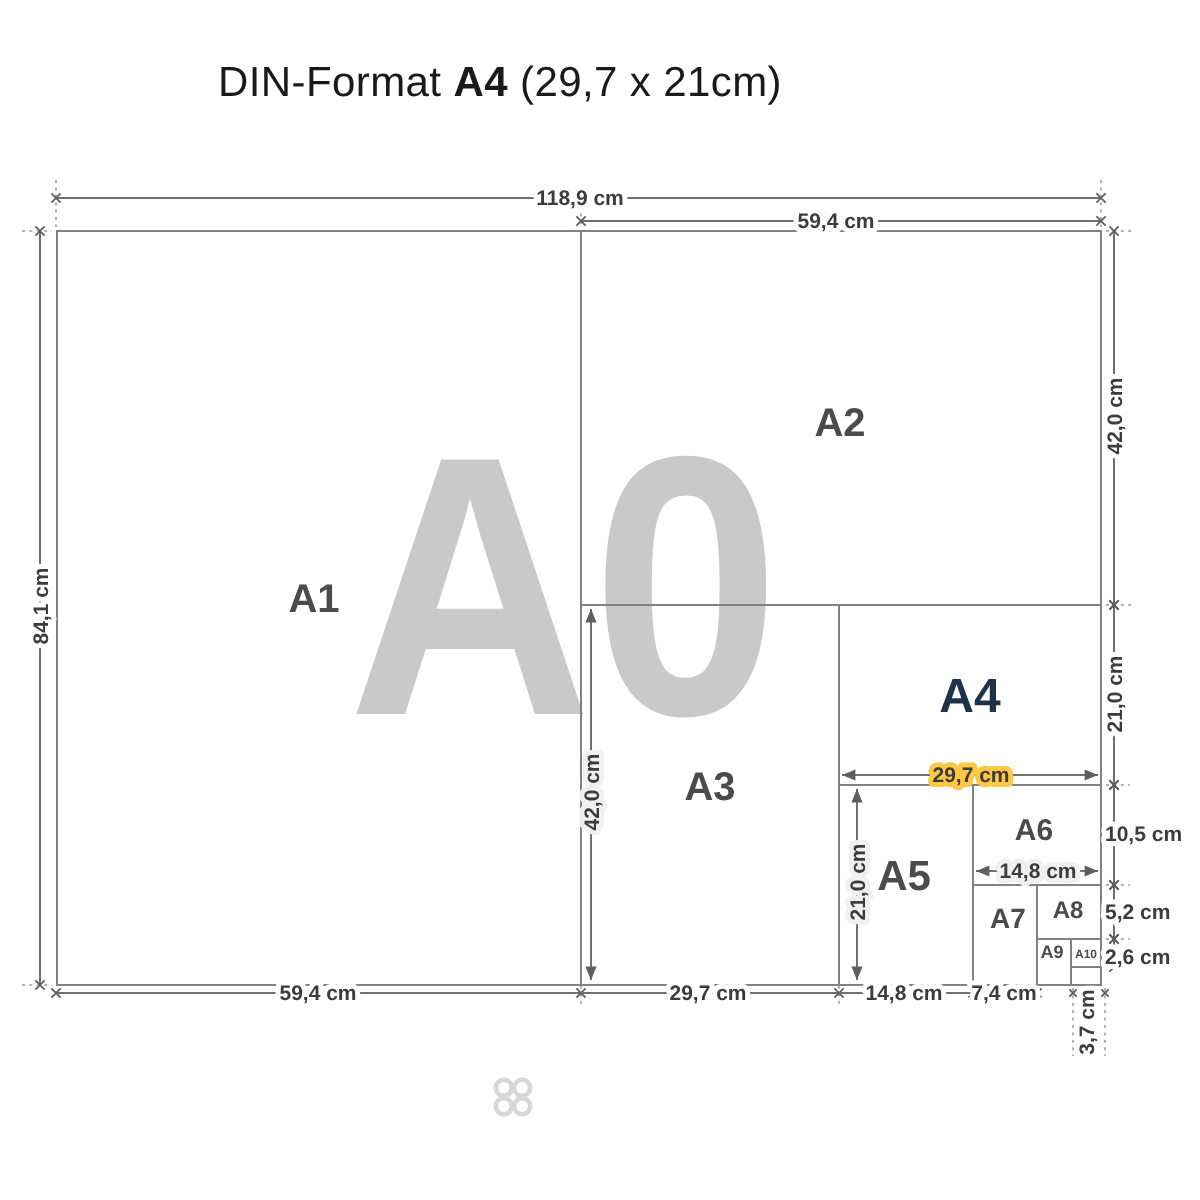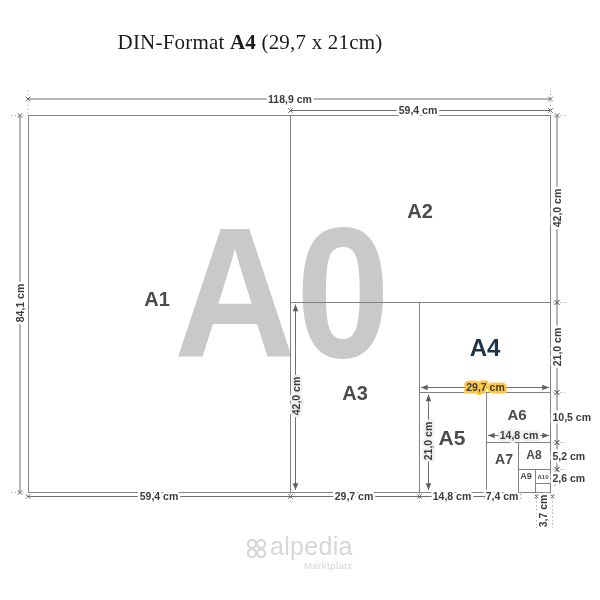--- a/index.html
+++ b/index.html
@@ -2,21 +2,21 @@
 <html><head>
 <meta charset="utf-8">
 <style>
   html,body{margin:0;padding:0;background:#fff;}
   .stage{
     position:relative;width:600px;height:600px;background:#ffffff;overflow:hidden;
     font-family:"Liberation Sans",sans-serif;
   }
   .title{
     position:absolute;top:30px;left:0;width:500px;text-align:center;
-    font-size:21px;color:#1a1a1a;letter-spacing:.2px;font-family:Liberation Serif, serif;
+    font-size:21px;color:#1a1a1a;letter-spacing:.2px;
   }
   .title .b{font-weight:700;}
   svg.diagram{position:absolute;left:0;top:0;}
   
   text{font-family:"Liberation Sans",sans-serif;}
   .rl{font-weight:700;fill:#4b4b4b;text-anchor:middle;}
   .rl-a4{font-weight:700;fill:#1d3349;text-anchor:middle;}
   .dim{
     font-size:10.5px;font-weight:600;fill:#3c3c3c;
     paint-order:stroke;stroke-linejoin:round;stroke-width:5px;
@@ -145,19 +145,15 @@
 
   <div class="logo">
     <svg class="logo-icon" width="21" height="21" viewBox="0 0 22 22">
       <g fill="none" stroke="#d7d7d7" stroke-width="2.4">
         <circle cx="6.2" cy="6.2" r="4.2"></circle>
         <circle cx="15.8" cy="6.2" r="4.2"></circle>
         <circle cx="6.2" cy="15.8" r="4.2"></circle>
         <circle cx="15.8" cy="15.8" r="4.2"></circle>
       </g>
     </svg>
-    <div class="logo-text">
-      <div class="brand">alpedia</div>
-      <div class="tagline">Marktplatz</div>
-    </div>
   </div>
 
 </div>
 
 </body></html>

